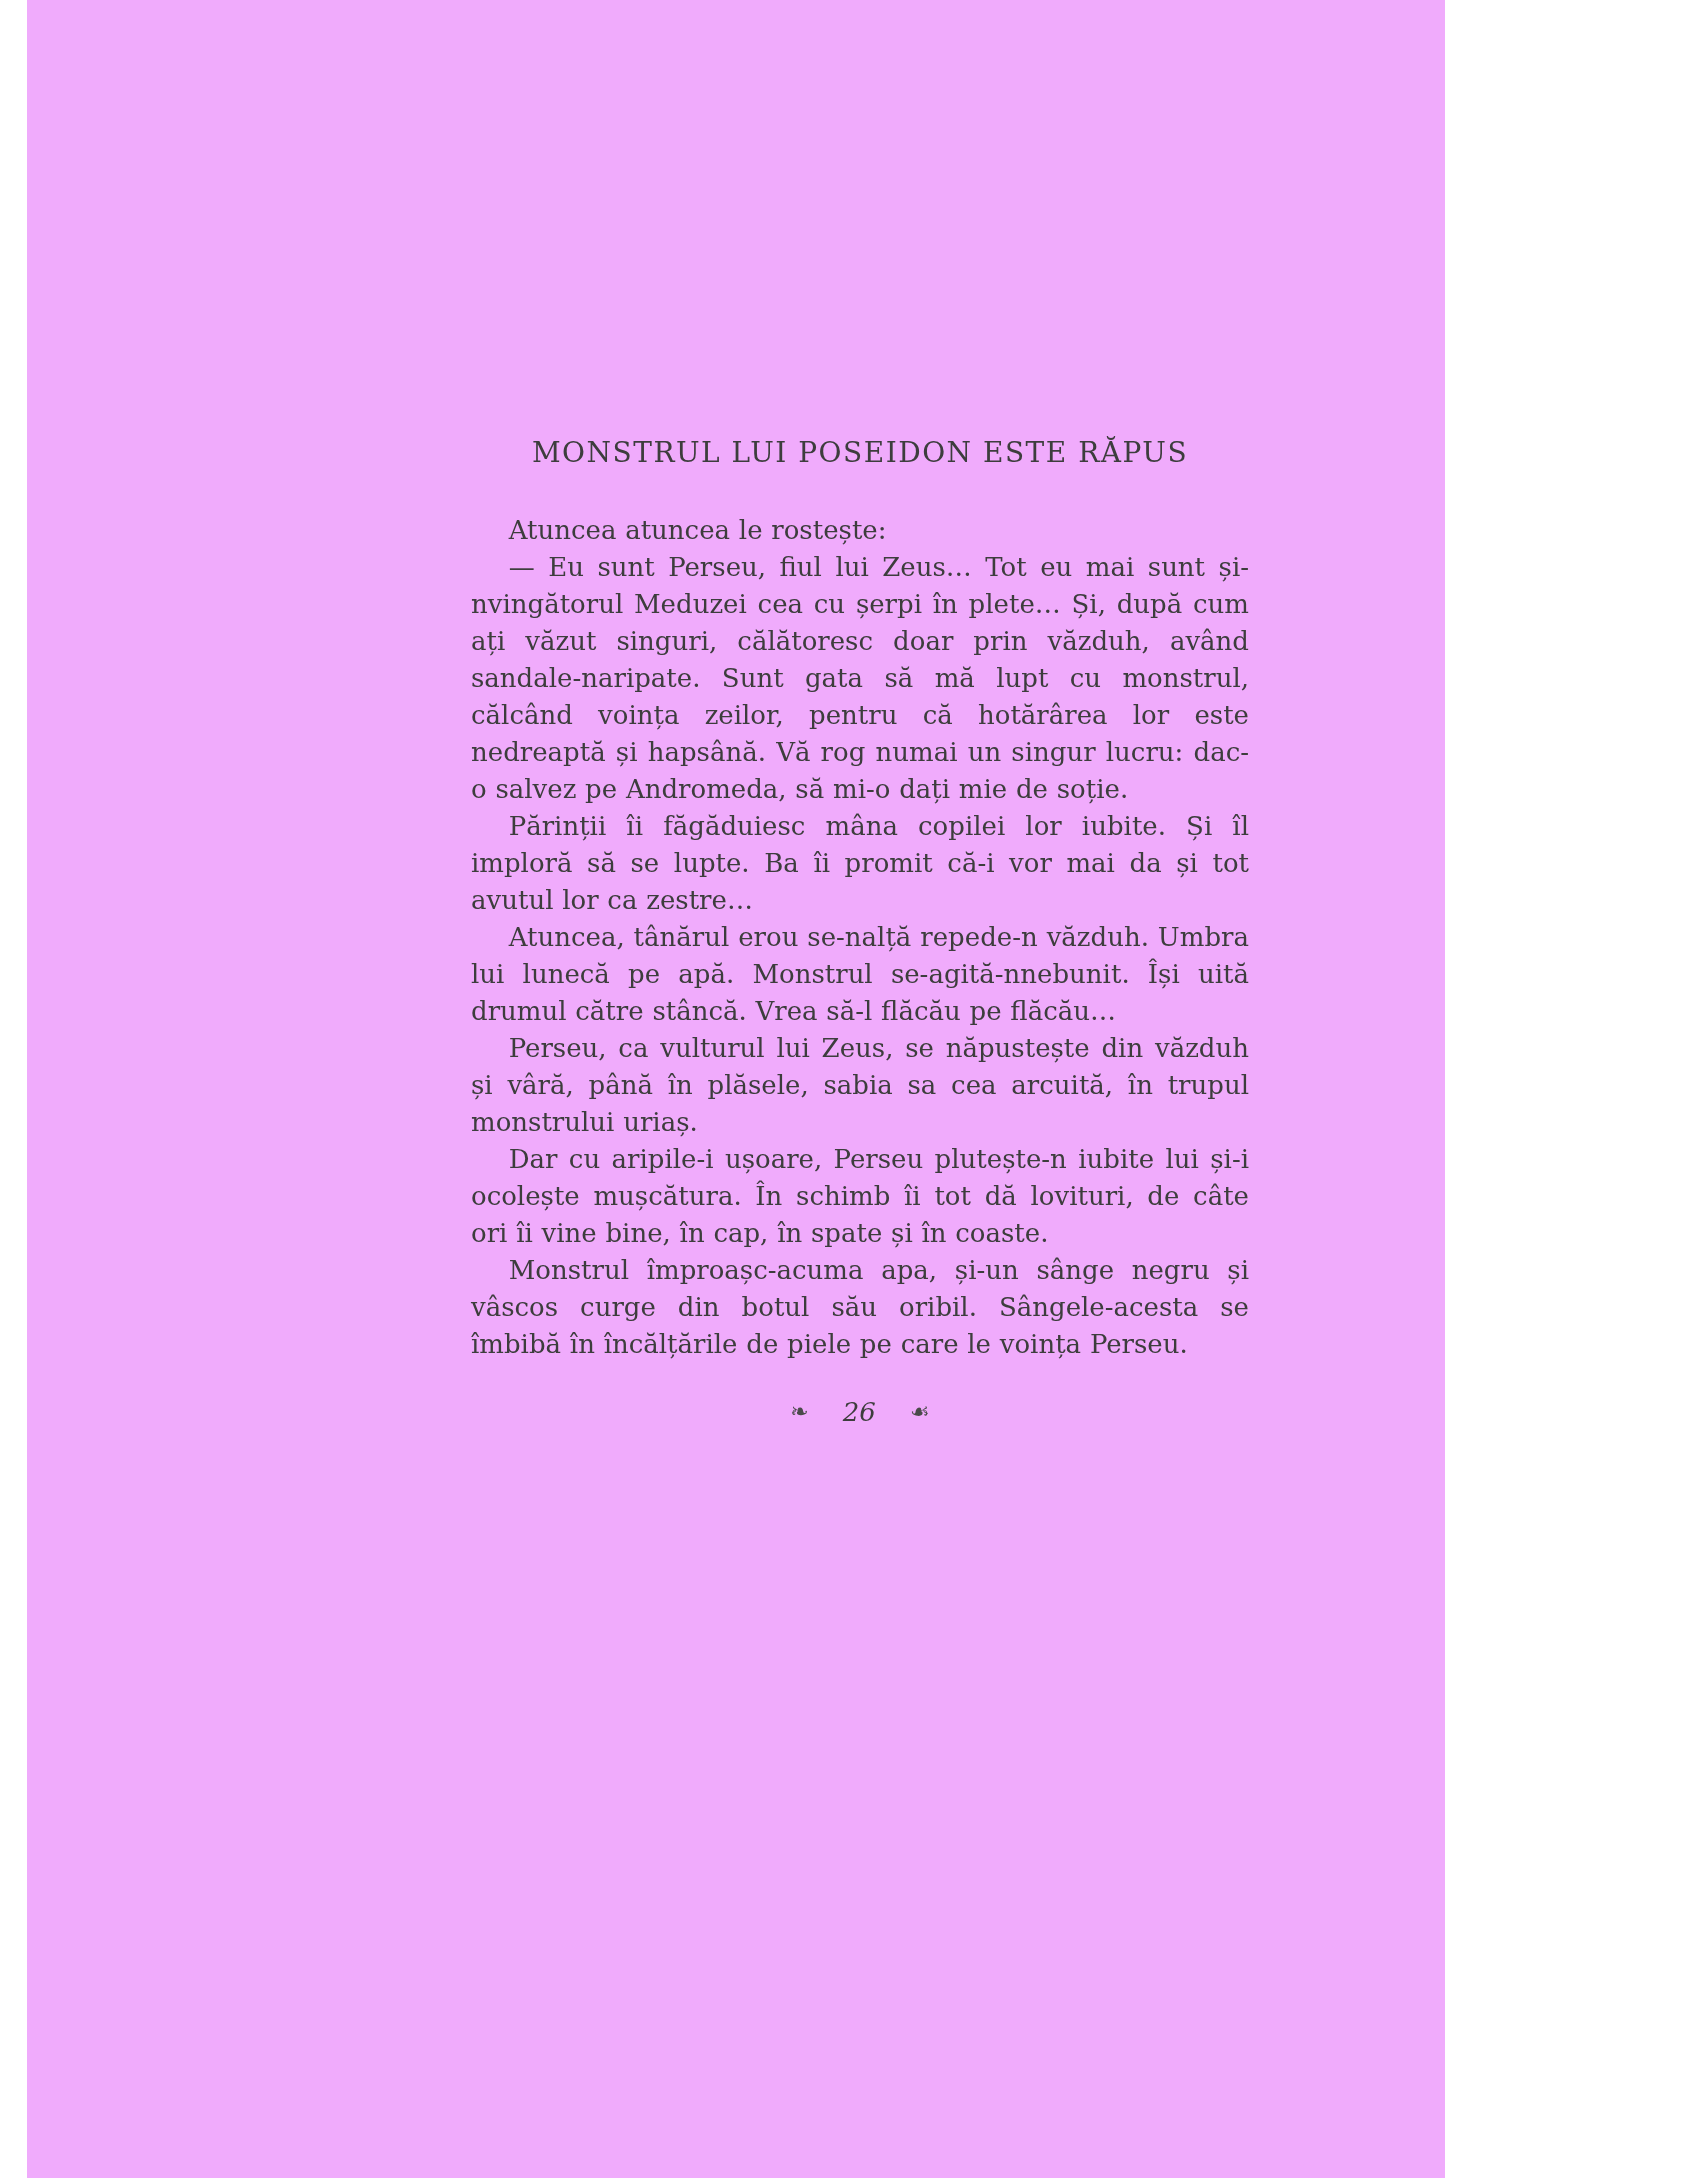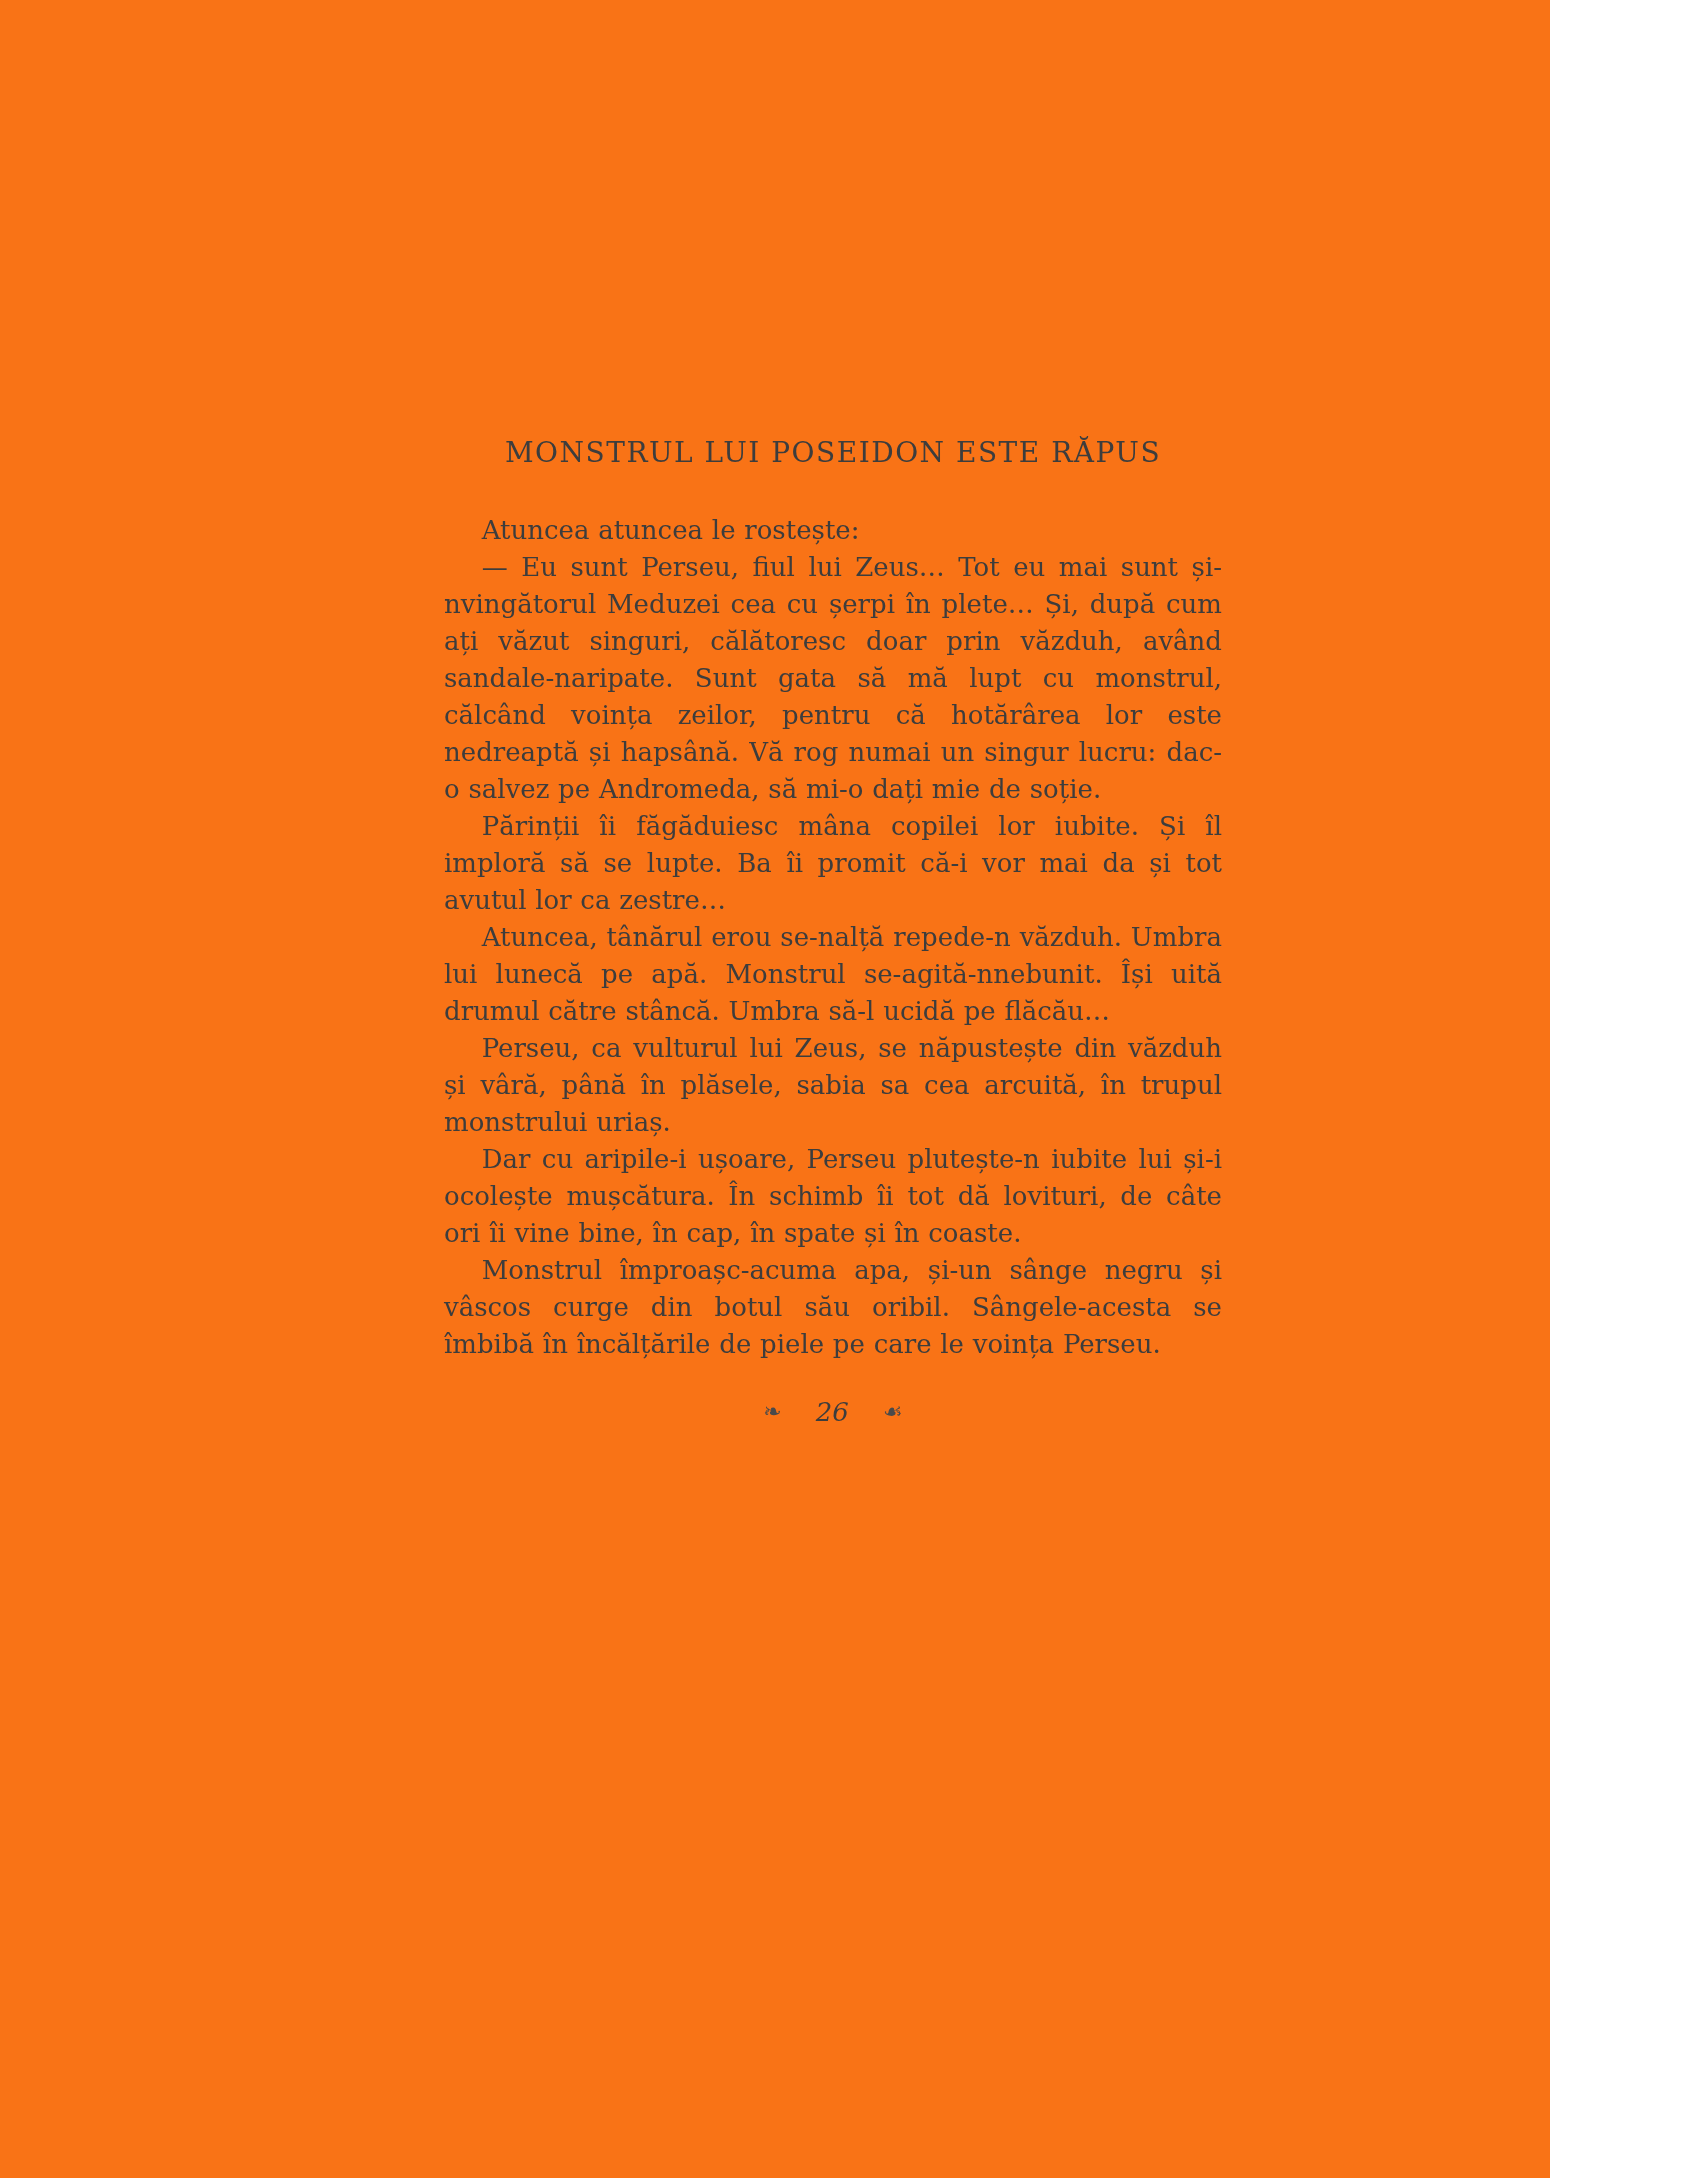--- a/index.html
+++ b/index.html
@@ -2,26 +2,27 @@
 <html lang="ro"><head>
 <meta charset="utf-8">
 <style>
   html, body {
     margin: 0;
     padding: 0;
     background: #ffffff;
   }
   .page {
     position: relative;
-    width: 1550px;
+    width: 1418px;
     height: 2178px;
-    background: #f97316;
+    background: #f0abfc;
     overflow: hidden;
     font-family: "DejaVu Serif", "Liberation Serif", serif;
     color: #3d3d3d;
+    margin-left: 27px;
   }
   .text-block {
     position: absolute;
     left: 444px;
     top: 434px;
     width: 778px;
   }
   .title {
     margin: 0 0 40px 0;
     font-size: 28px;
@@ -61,21 +62,21 @@
 </head>
 <body>
 
 <div class="page">
   <div class="text-block">
     <h1 class="title">MONSTRUL LUI POSEIDON ESTE RĂPUS</h1>
     <div class="paragraphs">
         <p>Atuncea atuncea le rostește:</p>
         <p>— Eu sunt Perseu, fiul lui Zeus… Tot eu mai sunt și-nvingătorul Meduzei cea cu șerpi în plete… Și, după cum ați văzut singuri, călătoresc doar prin văzduh, având sandale-naripate. Sunt gata să mă lupt cu monstrul, călcând voința zeilor, pentru că hotărârea lor este nedreaptă și hapsână. Vă rog numai un singur lucru: dac-o salvez pe Andromeda, să mi-o dați mie de soție.</p>
         <p>Părinții îi făgăduiesc mâna copilei lor iubite. Și îl imploră să se lupte. Ba îi promit că-i vor mai da și tot avutul lor ca zestre…</p>
-        <p>Atuncea, tânărul erou se-nalță repede-n văzduh. Umbra lui lunecă pe apă. Monstrul se-agită-nnebunit. Își uită drumul către stâncă. Umbra să-l ucidă pe flăcău…</p>
+        <p>Atuncea, tânărul erou se-nalță repede-n văzduh. Umbra lui lunecă pe apă. Monstrul se-agită-nnebunit. Își uită drumul către stâncă. Vrea să-l flăcău pe flăcău…</p>
         <p>Perseu, ca vulturul lui Zeus, se năpustește din văzduh și vâră, până în plăsele, sabia sa cea arcuită, în trupul monstrului uriaș.</p>
         <p>Dar cu aripile-i ușoare, Perseu plutește-n iubite lui și-i ocolește mușcătura. În schimb îi tot dă lovituri, de câte ori îi vine bine, în cap, în spate și în coaste.</p>
         <p>Monstrul împroașc-acuma apa, și-un sânge negru și vâscos curge din botul său oribil. Sângele-acesta se îmbibă în încălțările de piele pe care le voința Perseu.</p>
       </div>
     <div class="footer">
       <span class="ornament">❧</span>
       <span class="page-number">26</span>
       <span class="ornament">☙</span>
     </div>
   </div>

